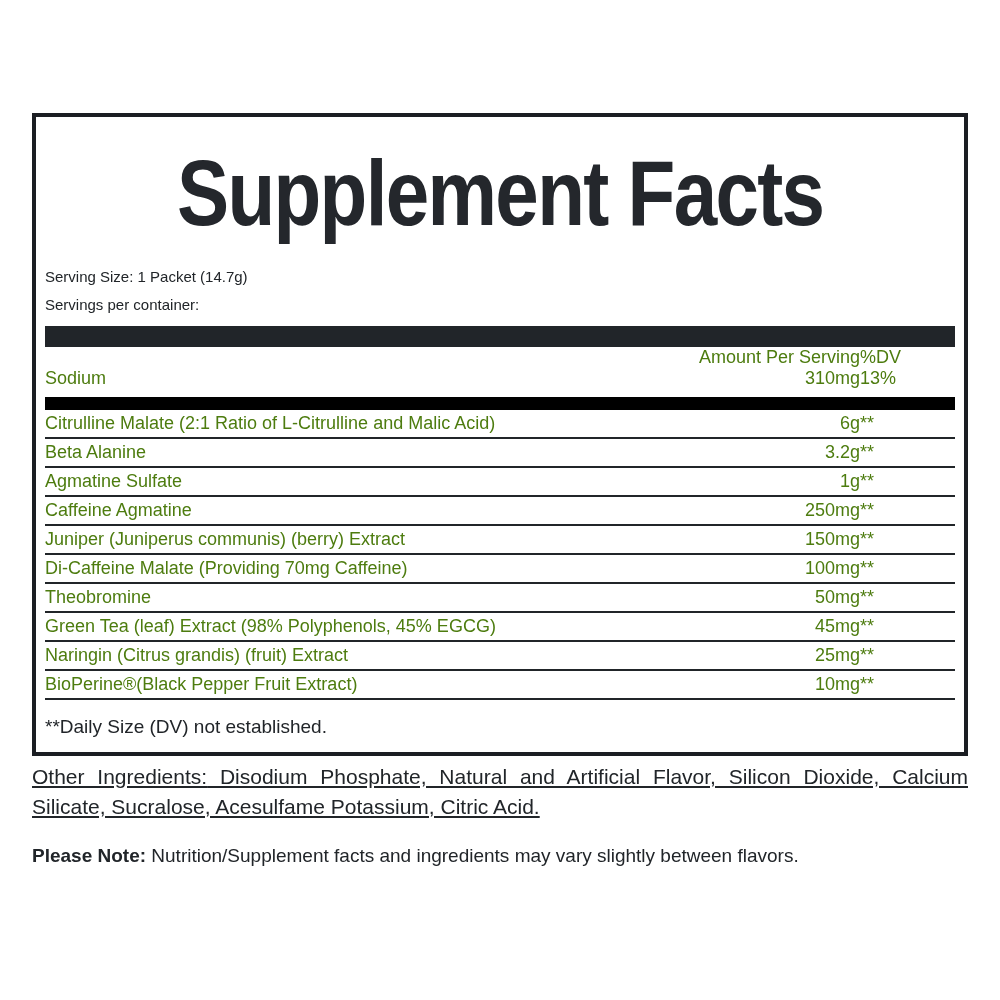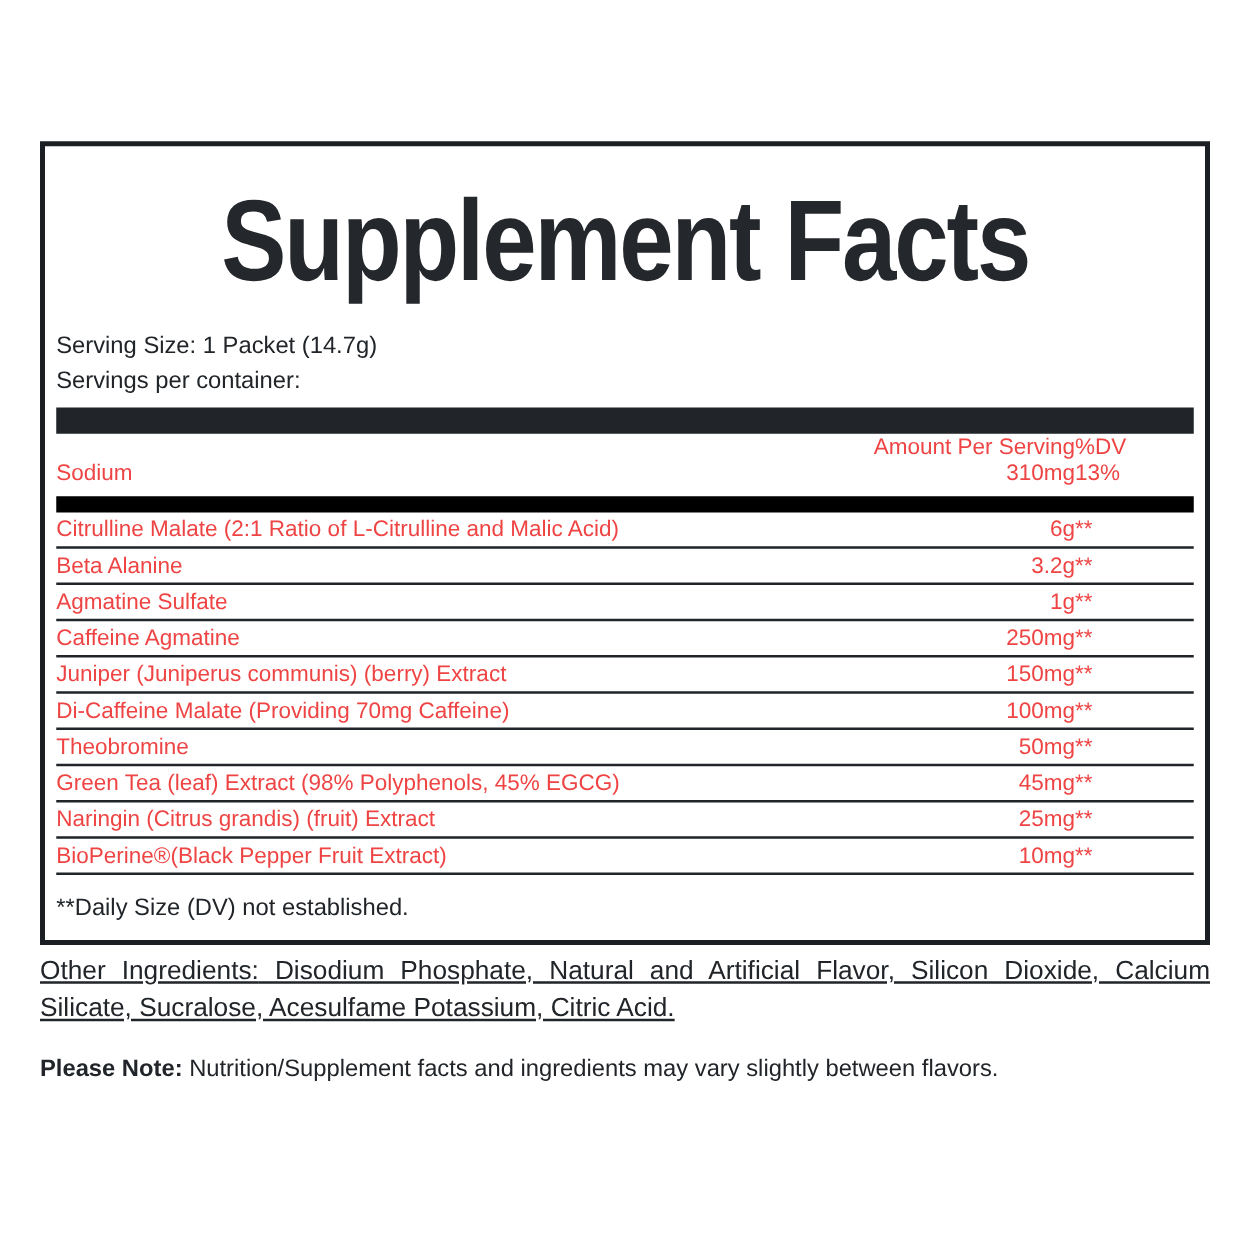--- a/index.html
+++ b/index.html
@@ -21,28 +21,28 @@
     display: inline-block;
     font-size: 92px;
     font-weight: bold;
     line-height: 1.0;
     letter-spacing: -2px;
     color: #24272c;
     transform: scaleX(0.85);
     transform-origin: center;
     white-space: nowrap;
   }
-  .serving-line { font-size: 19px; line-height: 28px; }
+  .serving-line { font-size: 15px; line-height: 28px; }
   .bar-top { height: 21px; background: #212529; margin-top: 7px; }
 
   table.facts {
     width: 100%;
     border-collapse: collapse;
     font-size: 18px;
-    color: #ef4444;
+    color: #4d7c0f;
   }
   table.facts th, table.facts td { padding: 0; font-weight: normal; vertical-align: middle; }
   th.amount-h, td.amount { text-align: right; }
   th.dv-h, td.dv { text-align: left; width: 95px; }
   th.amount-h { width: 240px; padding: 17px 0 10px; }
   th.dv-h { padding: 17px 0 10px; }
   tr.sodium td { padding-bottom: 8px; }
   td.amount { padding-right: 33px; }
   th.amount-h { padding-right: 0; }
   td.blackbar-cell { padding: 0; }

